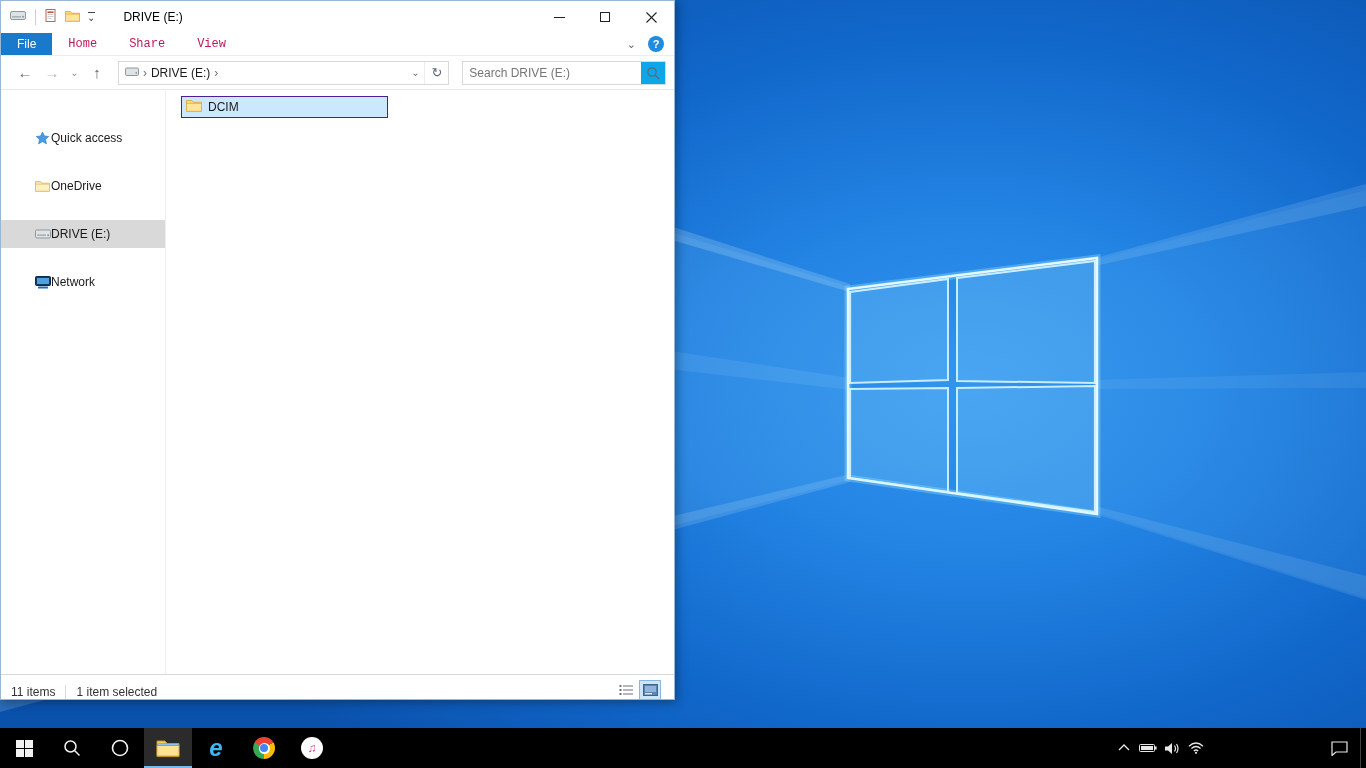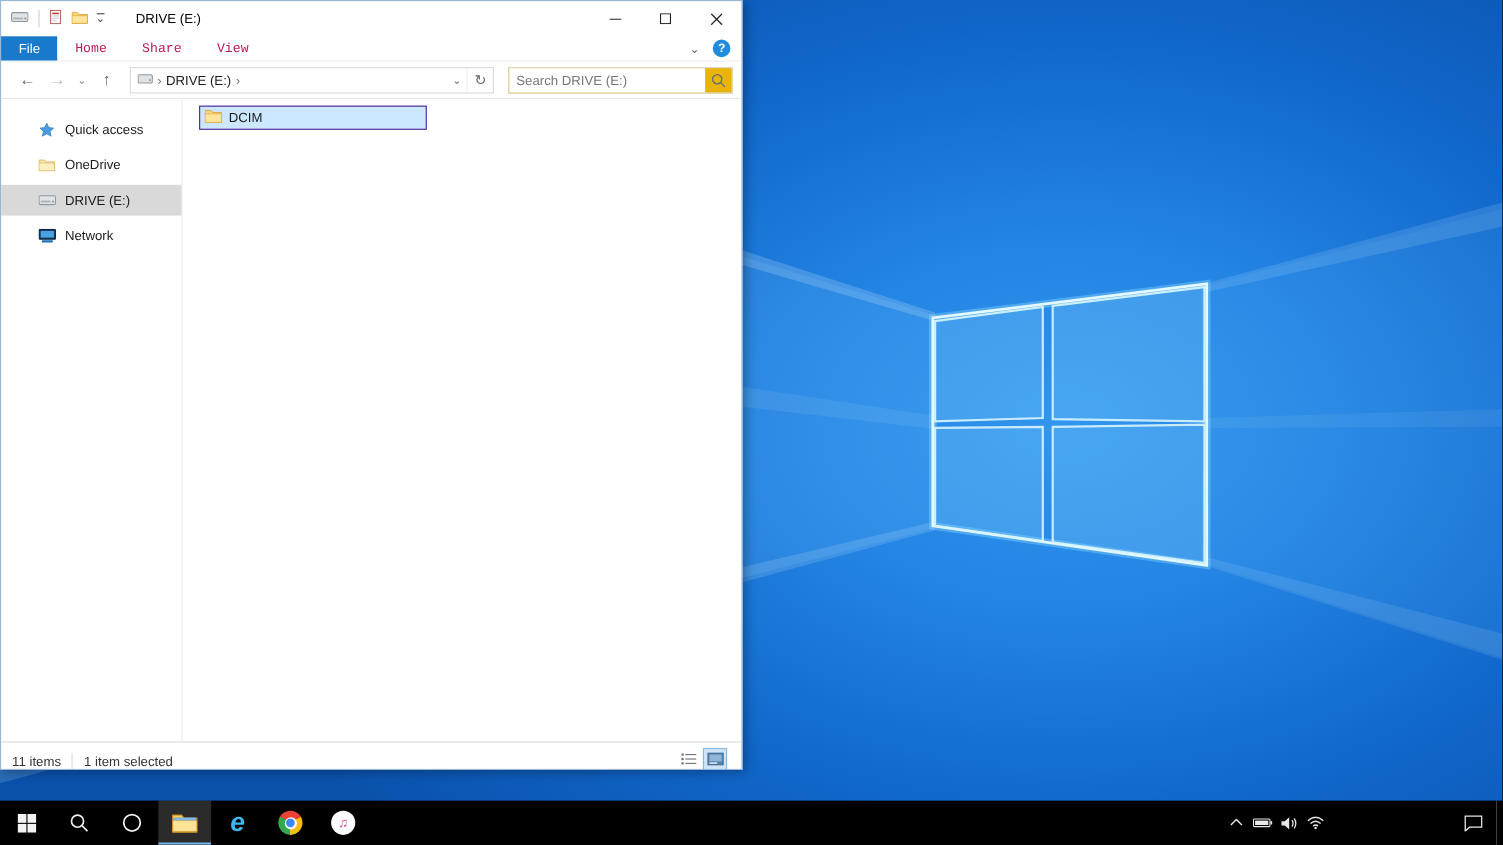--- a/index.html
+++ b/index.html
@@ -45,29 +45,29 @@
   .nav-btn.small { width:15px; font-size:10px; color:#8a9298; }
   .addressbar { width:332px; height:24px; border:1px solid #d9d9d9; display:flex;
     align-items:center; margin-left:6px; background:#fff; }
   .addr-main { flex:1; display:flex; align-items:center; gap:4px; padding:0 6px; height:100%; }
   .crumb-sep { color:#6b737b; font-size:12px; }
   .addr-drop { width:18px; height:100%; display:flex; align-items:center; justify-content:center;
     color:#6b737b; font-size:10px; }
   .addr-refresh { width:24px; height:100%; display:flex; align-items:center; justify-content:center;
     color:#5f6b76; font-size:13px; border-left:1px solid #ededed; }
   .searchbox { width:204px; height:24px; border:1px solid #d9d9d9; margin-left:10px;
-    display:flex; align-items:center; background:#eab308; }
+    display:flex; align-items:center; background:#0ea5e9; }
   .searchbox input { flex:1; border:none; outline:none; padding:0 6px; font:inherit; color:#333; height:100%; }
   .searchbox input::placeholder { color:#767676; }
   .search-icon { width:24px; display:flex; align-items:center; justify-content:center; }
 
   .body-row { flex:1; display:flex; min-height:0; }
   .sidebar { width:165px; flex:0 0 auto; padding-top:14px; border-right:1px solid #eeeeee; }
   .side-item { height:28px; margin-bottom:4px; display:flex; align-items:center;
-    gap:8px; padding-left:33px; cursor:default; }
+    padding-left:33px; cursor:default;margin-top:20px; }
   .side-item.selected { background:#d9d9d9; }
   .side-icon { width:17px; display:flex; justify-content:center; }
 
   .content { flex:1; padding:6px 0 0 15px; position:relative; }
   .folder-tile { width:207px; height:22px; display:flex; align-items:center; gap:6px;
     padding-left:4px; background:#cce8ff; border:1px solid #4c1d95; }
 
   .statusbar { height:25px; flex:0 0 auto; border-top:1px solid #d9d9d9;
     display:flex; align-items:flex-end; padding:0 10px; gap:10px; color:#333; }
   .status-sep { width:1px; height:14px; background:#d9d9d9; }

